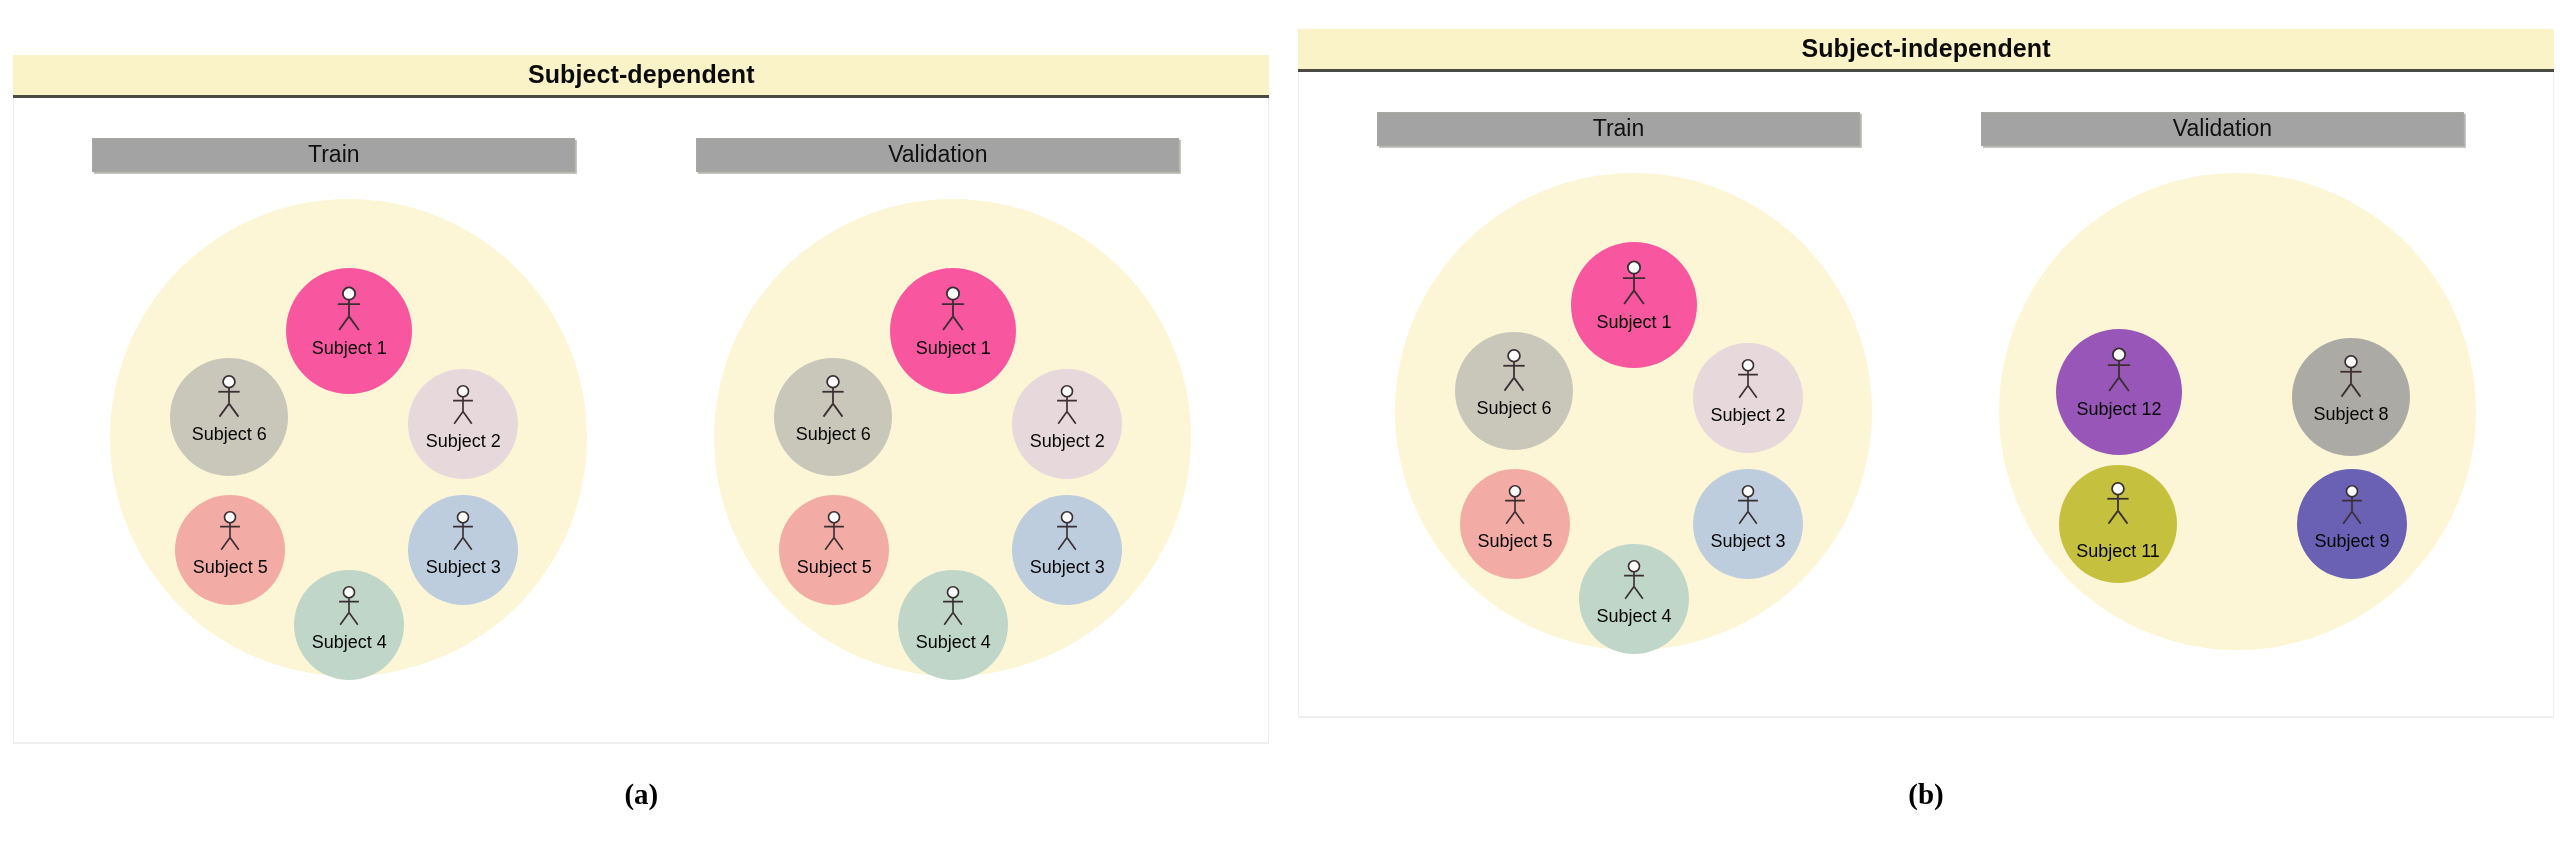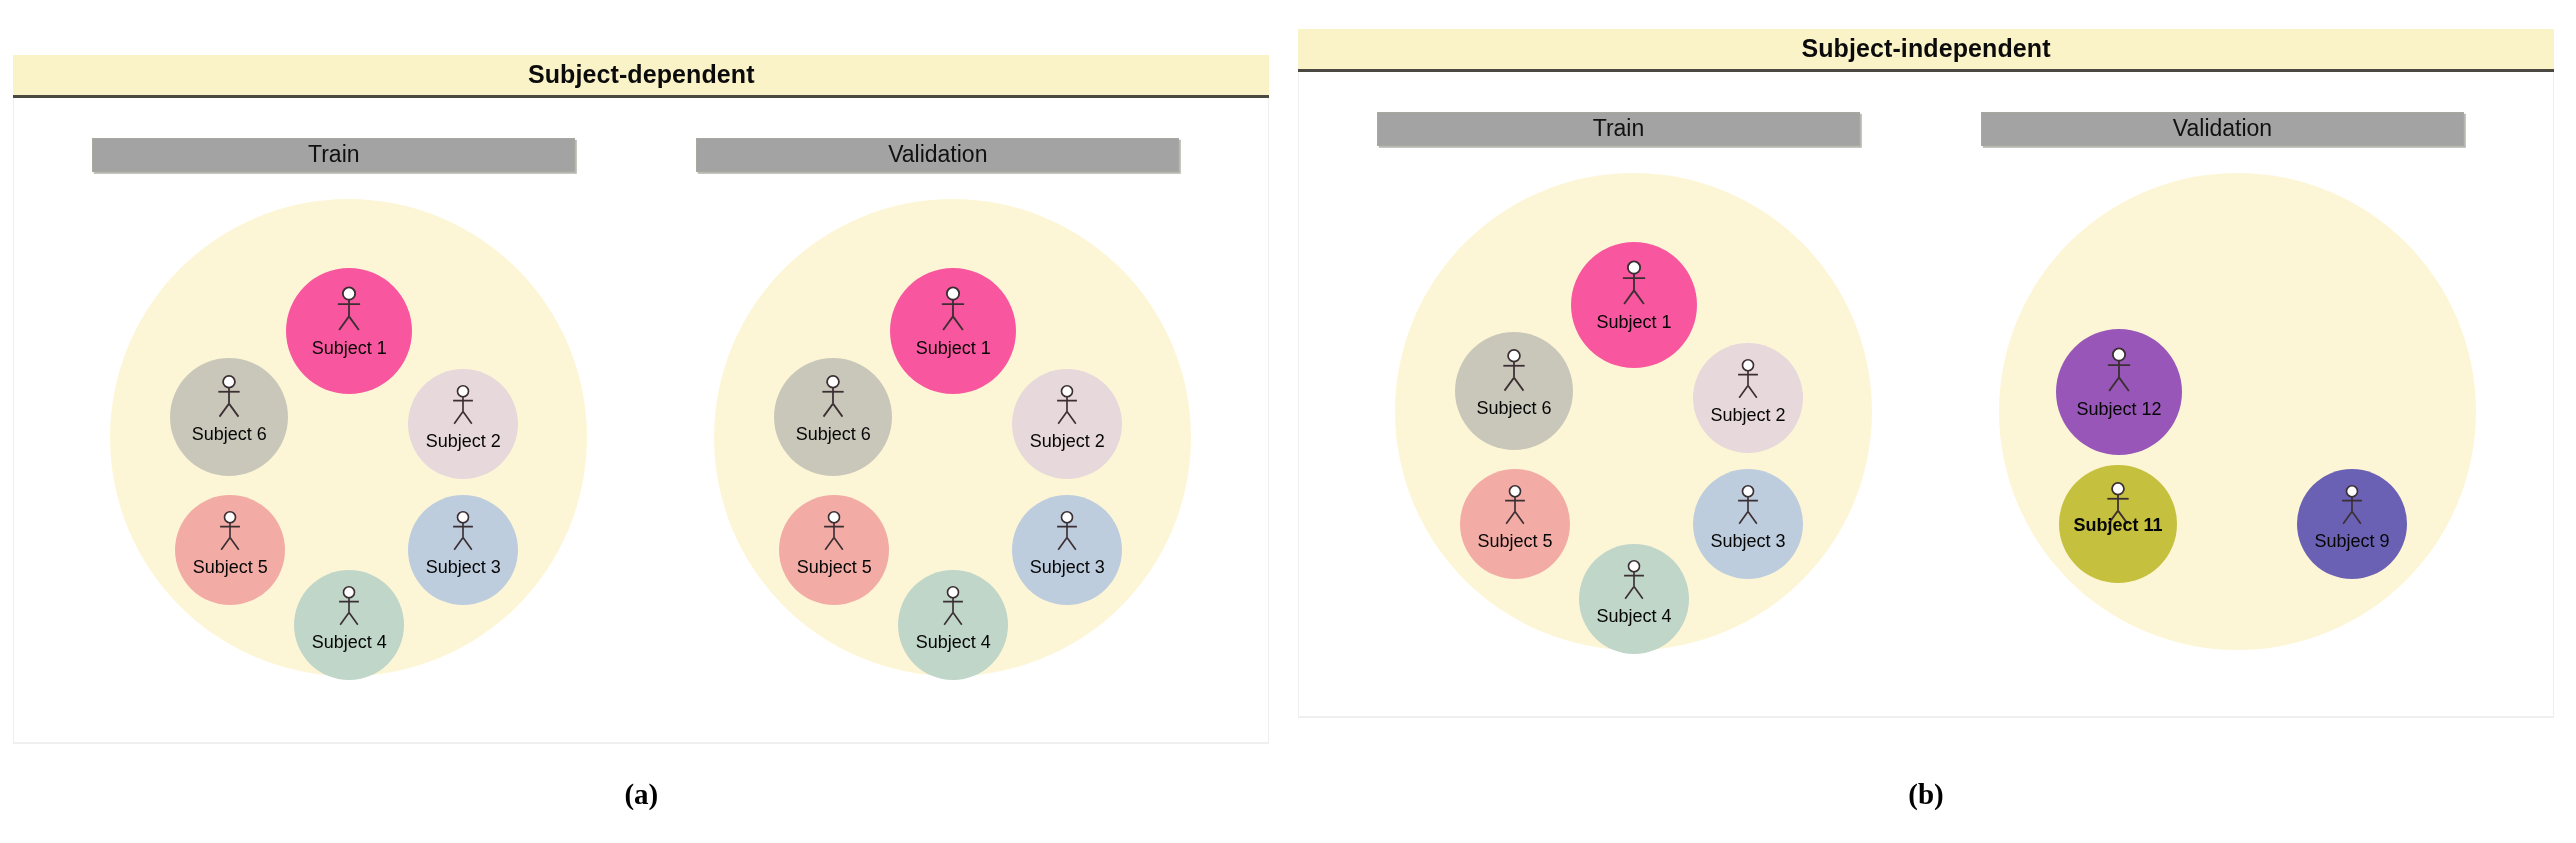--- a/index.html
+++ b/index.html
@@ -355,39 +355,49 @@
                 </svg></span>
               <span class="subject-label" style="top: 66px;">Subject 6</span>
             </div>
           </div>
         </div>
         <div class="group group-right">
           <div class="group-label">
             <span class="group-label-text">Validation</span>
           </div>
           <div class="ring">
+            <div class="subject" style="width: 118px; height: 118px; left: 293px; top: 165px; background: rgb(172, 170, 164);">
+              <span class="stick" style="top: 16.3px;"><svg width="36" height="45" viewBox="0 0 60 76">
+                  <circle cx="30" cy="13" r="10" fill="#ffffff" stroke="#3b2f33" stroke-width="3"></circle>
+                  <line x1="30" y1="23" x2="30" y2="50" stroke="#3b2f33" stroke-width="3"></line>
+                  <line x1="12" y1="30" x2="48" y2="30" stroke="#3b2f33" stroke-width="3"></line>
+                  <line x1="30" y1="50" x2="14" y2="72" stroke="#3b2f33" stroke-width="3"></line>
+                  <line x1="30" y1="50" x2="46" y2="72" stroke="#3b2f33" stroke-width="3"></line>
+                </svg></span>
+              <span class="subject-label" style="top: 66px;">Subject 8</span>
+            </div>
             <div class="subject" style="width: 110px; height: 110px; left: 298px; top: 296px; background: rgb(106, 97, 180);">
               <span class="stick" style="top: 15px;"><svg width="33" height="42" viewBox="0 0 60 76">
                   <circle cx="30" cy="13" r="10" fill="#ffffff" stroke="#3b2f33" stroke-width="3"></circle>
                   <line x1="30" y1="23" x2="30" y2="50" stroke="#3b2f33" stroke-width="3"></line>
                   <line x1="12" y1="30" x2="48" y2="30" stroke="#3b2f33" stroke-width="3"></line>
                   <line x1="30" y1="50" x2="14" y2="72" stroke="#3b2f33" stroke-width="3"></line>
                   <line x1="30" y1="50" x2="46" y2="72" stroke="#3b2f33" stroke-width="3"></line>
                 </svg></span>
               <span class="subject-label" style="top: 62px;">Subject 9</span>
             </div>
             <div class="subject" style="width: 118px; height: 118px; left: 60px; top: 292px; background: rgb(198, 192, 63);">
               <span class="stick" style="top: 16.3px;"><svg width="36" height="45" viewBox="0 0 60 76">
                   <circle cx="30" cy="13" r="10" fill="#ffffff" stroke="#3b2f33" stroke-width="3"></circle>
                   <line x1="30" y1="23" x2="30" y2="50" stroke="#3b2f33" stroke-width="3"></line>
                   <line x1="12" y1="30" x2="48" y2="30" stroke="#3b2f33" stroke-width="3"></line>
                   <line x1="30" y1="50" x2="14" y2="72" stroke="#3b2f33" stroke-width="3"></line>
                   <line x1="30" y1="50" x2="46" y2="72" stroke="#3b2f33" stroke-width="3"></line>
                 </svg></span>
-              <span class="subject-label" style="top: 50px; font-weight: bold;">Subject 11</span>
+              <span class="subject-label" style="top: 76px;">Subject 11</span>
             </div>
             <div class="subject" style="width: 126px; height: 126px; left: 57px; top: 156px; background: rgb(152, 87, 184);">
               <span class="stick" style="top: 17.5px;"><svg width="37" height="48" viewBox="0 0 60 76">
                   <circle cx="30" cy="13" r="10" fill="#ffffff" stroke="#3b2f33" stroke-width="3"></circle>
                   <line x1="30" y1="23" x2="30" y2="50" stroke="#3b2f33" stroke-width="3"></line>
                   <line x1="12" y1="30" x2="48" y2="30" stroke="#3b2f33" stroke-width="3"></line>
                   <line x1="30" y1="50" x2="14" y2="72" stroke="#3b2f33" stroke-width="3"></line>
                   <line x1="30" y1="50" x2="46" y2="72" stroke="#3b2f33" stroke-width="3"></line>
                 </svg></span>
               <span class="subject-label" style="top: 70px;">Subject 12</span>

